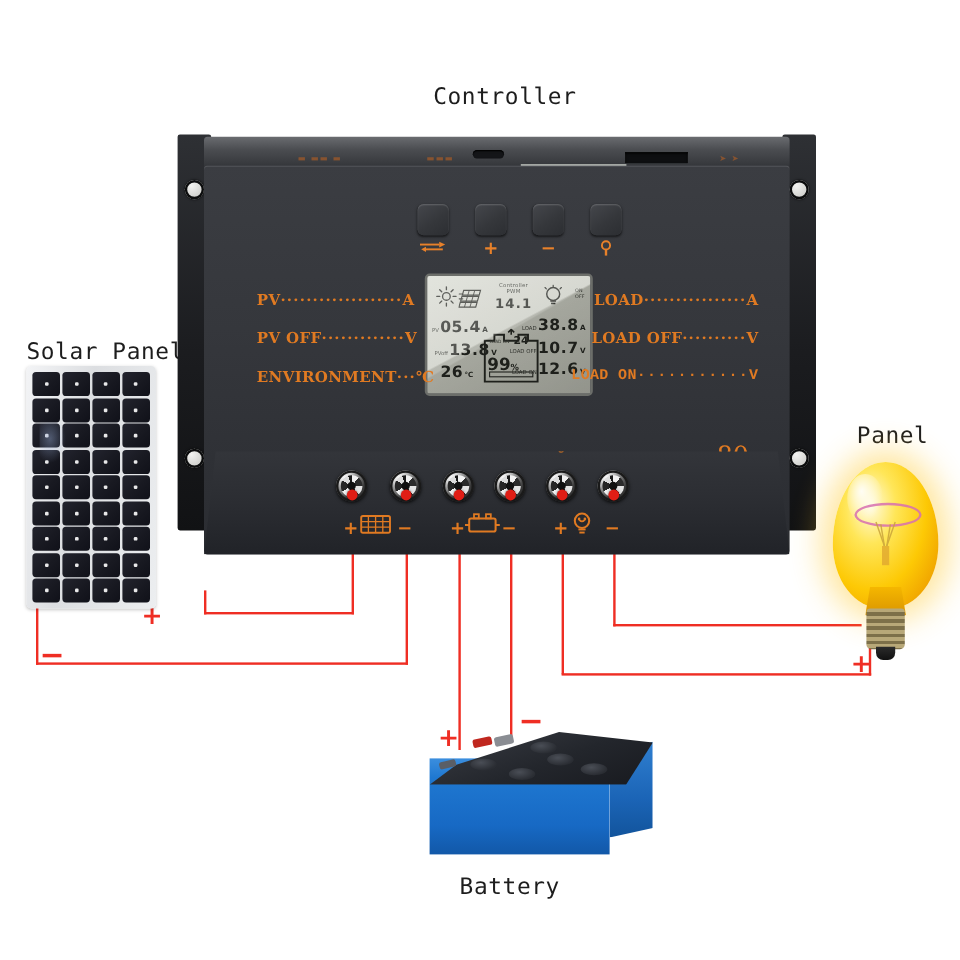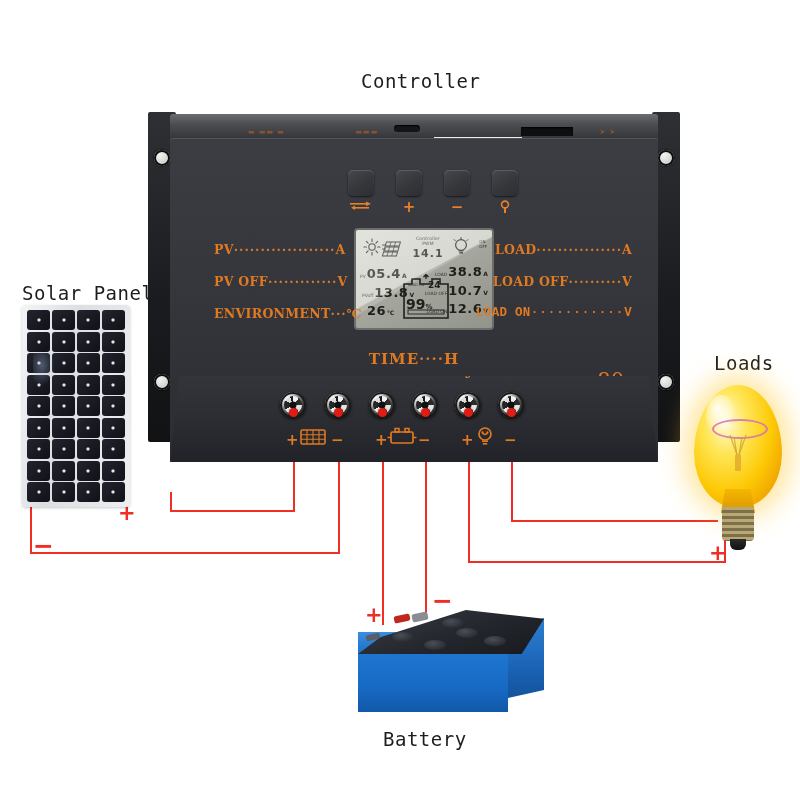--- a/index.html
+++ b/index.html
@@ -386,21 +386,21 @@
   }
 </style>
 </head>
 <body>
 
 <div class="stage">
 
   <div class="caption" style="left:361px; top:70px;">Controller</div>
   <div class="caption" style="left:22px; top:282px;">Solar Panel</div>
   <div class="caption" style="left:383px; top:728px;">Battery</div>
-  <div class="caption" style="left:714px; top:352px;">Loads</div>
+  <div class="caption" style="left:714px; top:352px;">Panel</div>
 
   <div class="wire v" style="left:293px; top:440px; height:72px;"></div>
   <div class="wire h" style="left:170px; top:510px; width:125px;"></div>
   <div class="wire v" style="left:170px; top:492px; height:20px;"></div>
 
   <div class="wire v" style="left:338px; top:440px; height:114px;"></div>
   <div class="wire h" style="left:30px; top:552px; width:310px;"></div>
   <div class="wire v" style="left:30px; top:500px; height:54px;"></div>
 
   <div class="wire v" style="left:382px; top:440px; height:185px;"></div>
@@ -633,21 +633,20 @@
       <div class="plabel pl-right" style="top:104px;">
         <span>LOAD</span><span class="dots">················</span><span>A</span>
       </div>
       <div class="plabel pl-right" style="top:136px;">
         <span>LOAD OFF</span><span class="dots">··········</span><span>V</span>
       </div>
       <div class="plabel pl-right" style="top:168px;font-family:Liberation Mono, monospace;">
         <span>LOAD ON</span><span class="dots">···········</span><span>V</span>
       </div>
 
-      <div class="timelabel">TIME····H</div>
       <div class="model80">80</div>
       <div class="orangebar"></div>
 
       <div class="frontpanel">
 
         <div class="tsec" style="left:234px; top:-18px;">Battery</div>
         <div class="tsec" style="left:322px; top:-18px;">Load</div>
 
         <div class="terminal" style="left:110px; top:16px;"></div>
         <div class="terminal" style="left:155px; top:16px;"></div>

